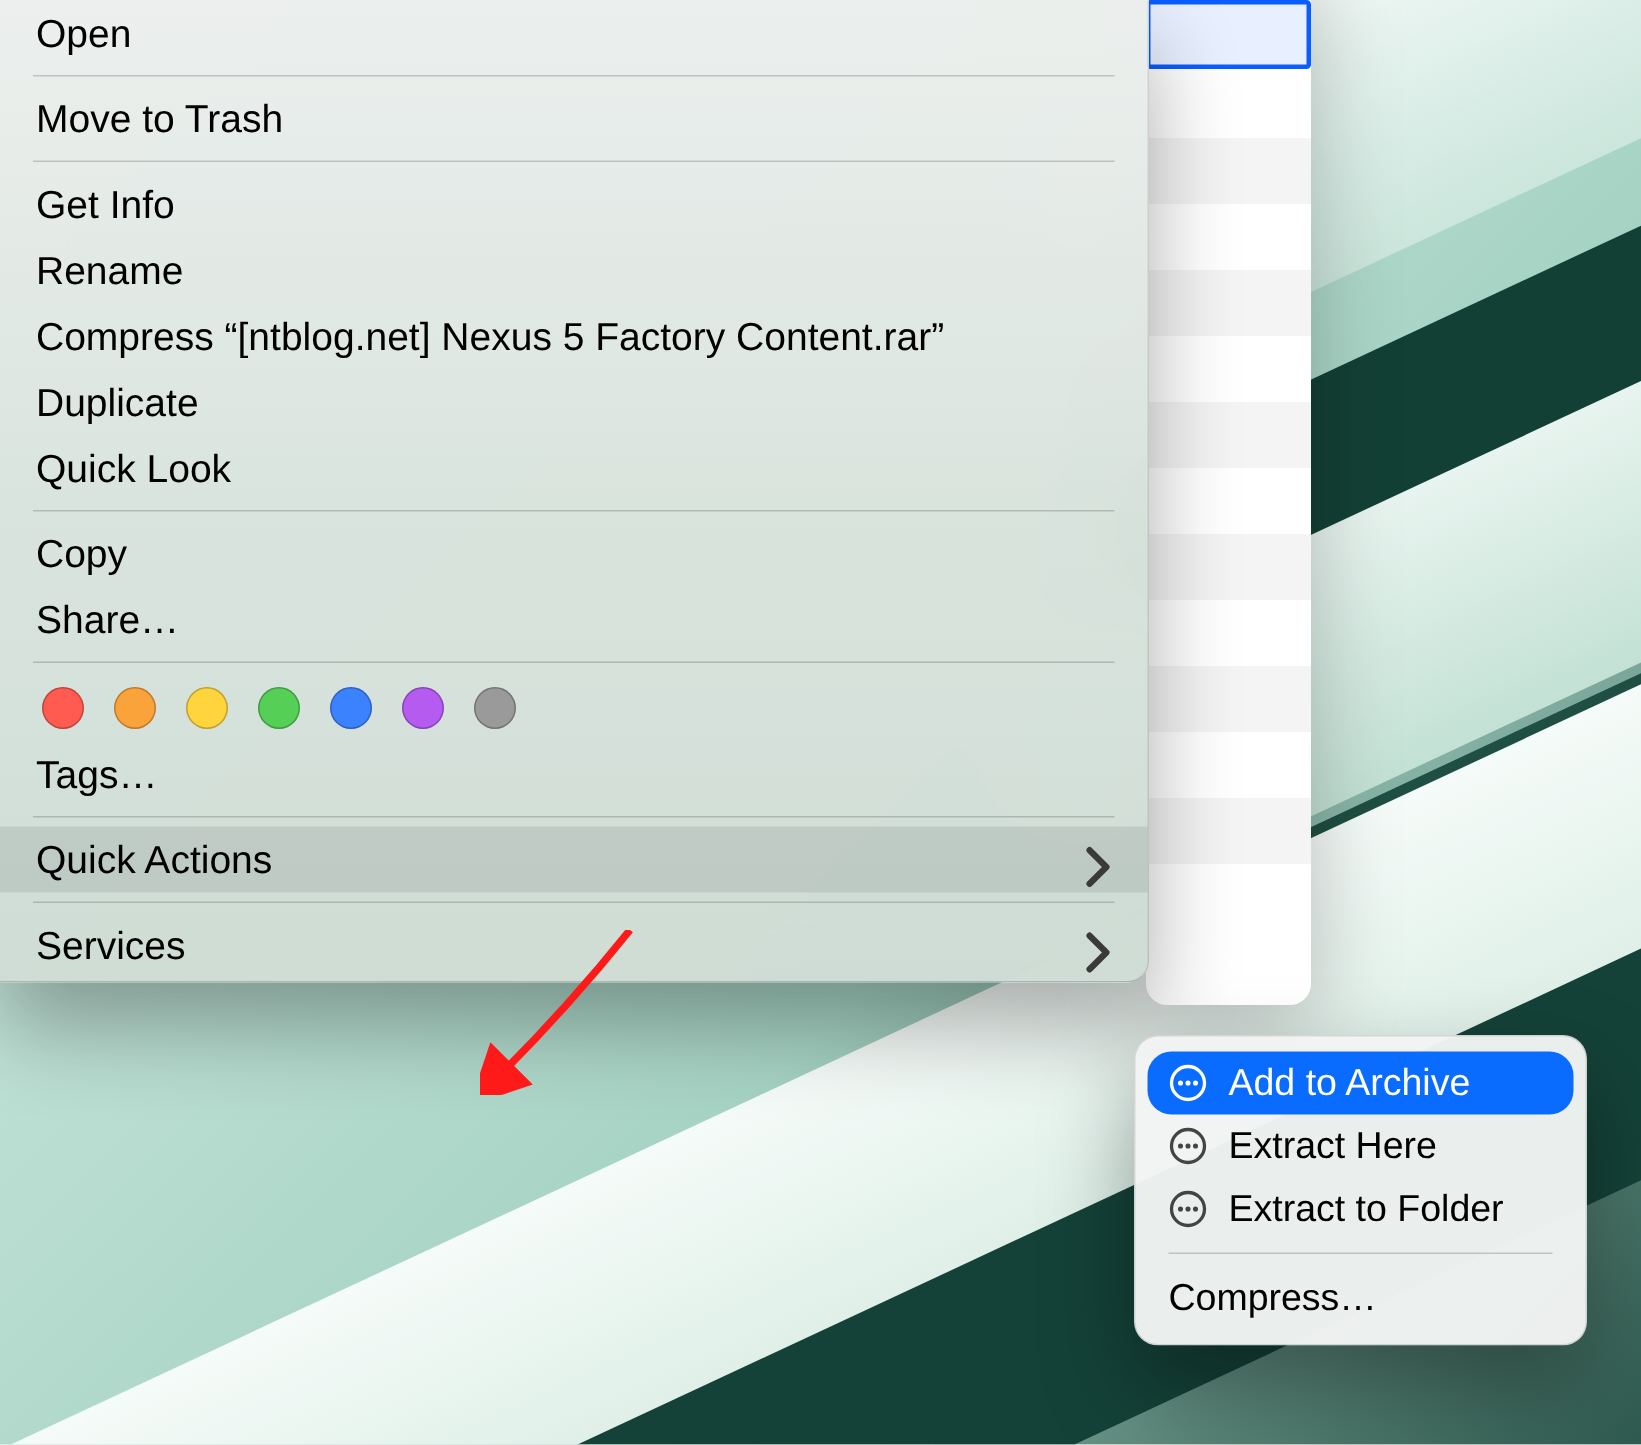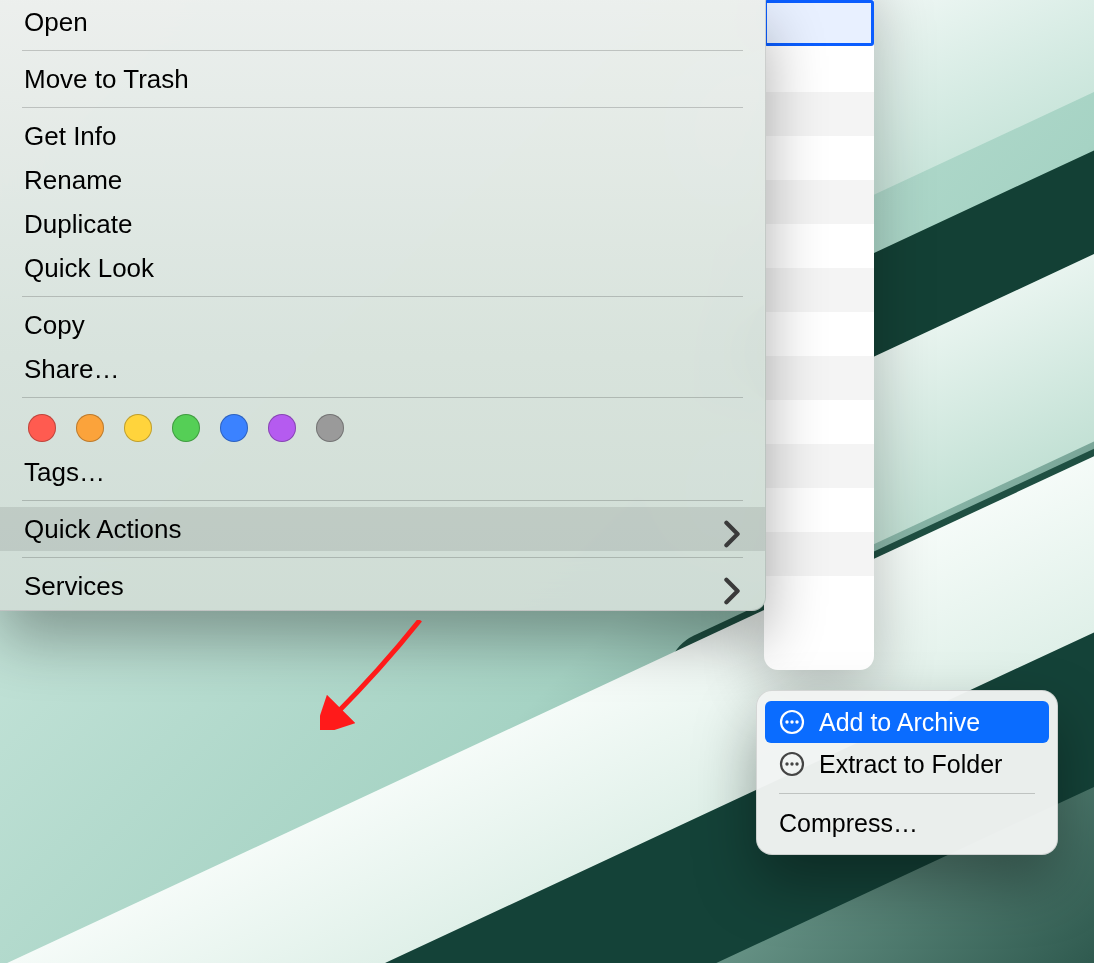--- a/index.html
+++ b/index.html
@@ -75,21 +75,21 @@
     border:1px solid rgba(0,0,0,.12);
     border-radius:16px;
     box-shadow: 0 28px 60px rgba(0,0,0,.35);
     padding:10px 8px;
   }
   .sub-item {
     display:flex; align-items:center;
     gap:14px;
     padding:5px 14px;
     font-size:25px;
-    border-radius:6px;
+    border-radius:16px;
     color:#000;
     min-height:42px;
   }
   .sub-item.selected { background:#0a6cff; color:#fff; }
   .sub-icon { width:26px; height:26px; flex:0 0 auto; }
   .sub-sep { height:1px; background:rgba(0,0,0,.18); margin:8px 14px; }
 
   .arrow-annotation {
     position:absolute;
     left:320px; top:620px;
@@ -140,20 +140,23 @@
 
   <div class="separator"></div>
 
   <div class="menu-item">
     <span class="label">Get Info</span>
   </div>
   <div class="menu-item">
     <span class="label">Rename</span>
   </div>
   <div class="menu-item">
+    <span class="label">Compress “[ntblog.net] Nexus 5 Factory Content.rar”</span>
+  </div>
+  <div class="menu-item">
     <span class="label">Duplicate</span>
   </div>
   <div class="menu-item">
     <span class="label">Quick Look</span>
   </div>
 
   <div class="separator"></div>
 
   <div class="menu-item">
     <span class="label">Copy</span>
@@ -205,20 +208,31 @@
   <div class="sub-item selected">
     <span class="sub-icon">
       <svg viewBox="0 0 26 26">
           <circle cx="13" cy="13" r="11" fill="none" stroke="#fff" stroke-width="2.2"></circle>
           <circle cx="8" cy="13" r="1.7" fill="#fff"></circle>
           <circle cx="13" cy="13" r="1.7" fill="#fff"></circle>
           <circle cx="18" cy="13" r="1.7" fill="#fff"></circle>
         </svg>
     </span>
     <span>Add to Archive</span>
+  </div>
+  <div class="sub-item">
+    <span class="sub-icon">
+      <svg viewBox="0 0 26 26">
+          <circle cx="13" cy="13" r="11" fill="none" stroke="#444" stroke-width="2.2"></circle>
+          <circle cx="8" cy="13" r="1.7" fill="#444"></circle>
+          <circle cx="13" cy="13" r="1.7" fill="#444"></circle>
+          <circle cx="18" cy="13" r="1.7" fill="#444"></circle>
+        </svg>
+    </span>
+    <span>Extract Here</span>
   </div>
   <div class="sub-item">
     <span class="sub-icon">
       <svg viewBox="0 0 26 26">
           <circle cx="13" cy="13" r="11" fill="none" stroke="#444" stroke-width="2.2"></circle>
           <circle cx="8" cy="13" r="1.7" fill="#444"></circle>
           <circle cx="13" cy="13" r="1.7" fill="#444"></circle>
           <circle cx="18" cy="13" r="1.7" fill="#444"></circle>
         </svg>
     </span>

